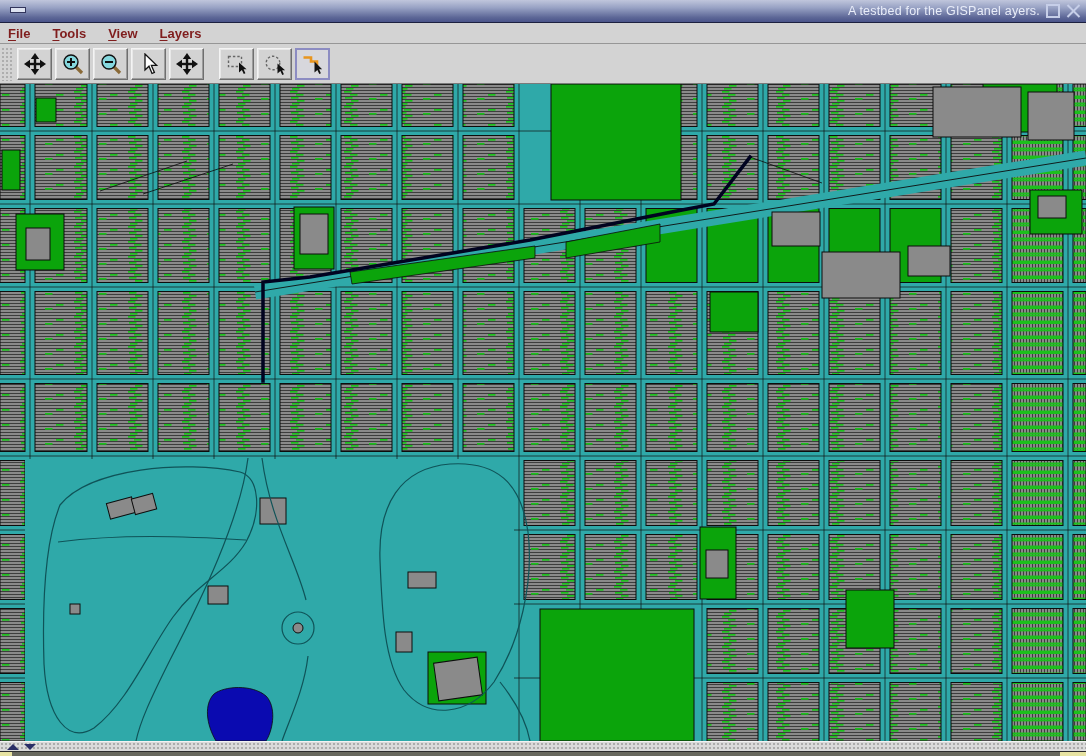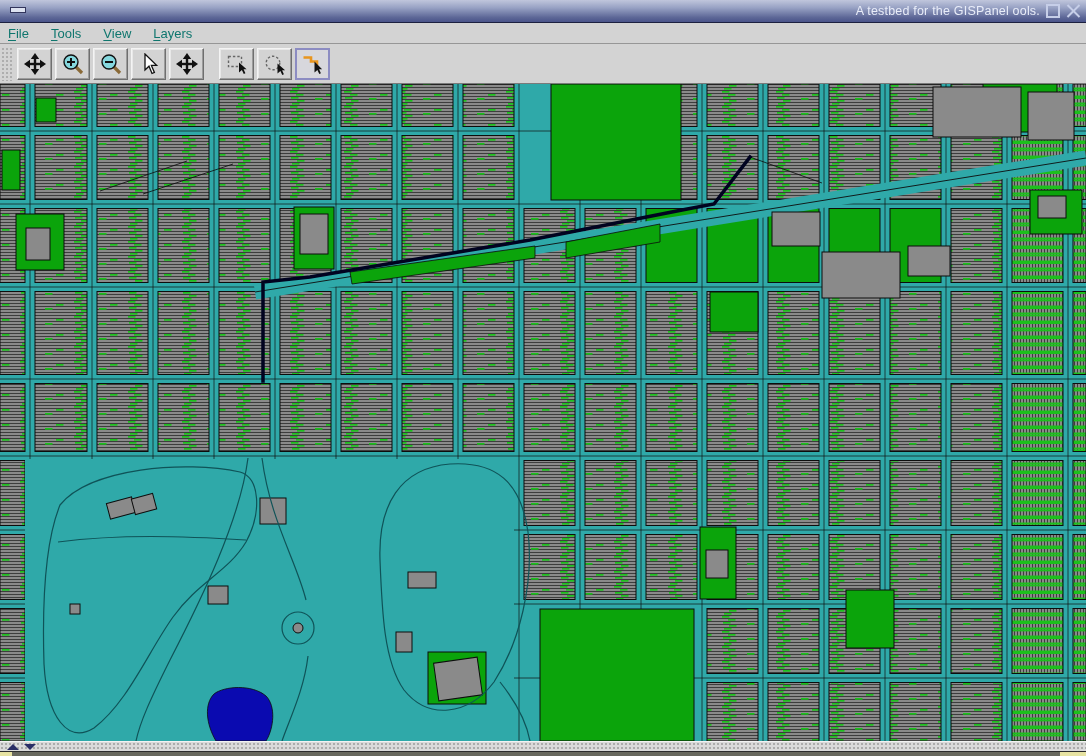--- a/index.html
+++ b/index.html
@@ -30,21 +30,21 @@
   }
   .wbtn.close::before { transform:rotate(45deg); }
   .wbtn.close::after  { transform:rotate(-45deg); }
   
   .menubar {
     position:absolute; left:0; top:23px; width:1086px; height:21px;
     background:#d3d3d3; border-bottom:1px solid #969696;
     display:flex; align-items:center; padding-left:8px; box-sizing:border-box;
   }
   .menu-item {
-    font-weight:normal; font-size:13px; color:#0f766e; margin-right:22px; cursor:default;
+    font-weight:bold; font-size:13px; color:#7f1d1d; margin-right:22px; cursor:default;
   }
   .menu-item .mn { text-decoration:underline; text-underline-offset:2px; }
   
   .toolbar {
     position:absolute; left:0; top:45px; width:1086px; height:39px;
     background:#d3d3d3; border-bottom:1px solid #7a7a7a;
     display:flex; align-items:center; box-sizing:border-box;
   }
   .drag-handle {
     width:13px; height:34px; margin:0 3px 0 1px;
@@ -80,21 +80,21 @@
   .corner-chip.left { left:0; width:12px; }
   .corner-chip.right { right:0; width:26px; }
 </style>
 </head>
 <body>
 
 <div class="window">
 
   <div class="titlebar">
     <div class="menu-chip"></div>
-    <div class="title-text">A testbed for the GISPanel ools.</div>
+    <div class="title-text">A testbed for the GISPanel ayers.</div>
     <div class="wbtn max"></div>
     <div class="wbtn close"></div>
   </div>
 
   <div class="menubar" id="menubar">
       <div class="menu-item"><span class="mn">F</span>ile</div>
       <div class="menu-item"><span class="mn">T</span>ools</div>
       <div class="menu-item"><span class="mn">V</span>iew</div>
       <div class="menu-item"><span class="mn">L</span>ayers</div>
     </div>

